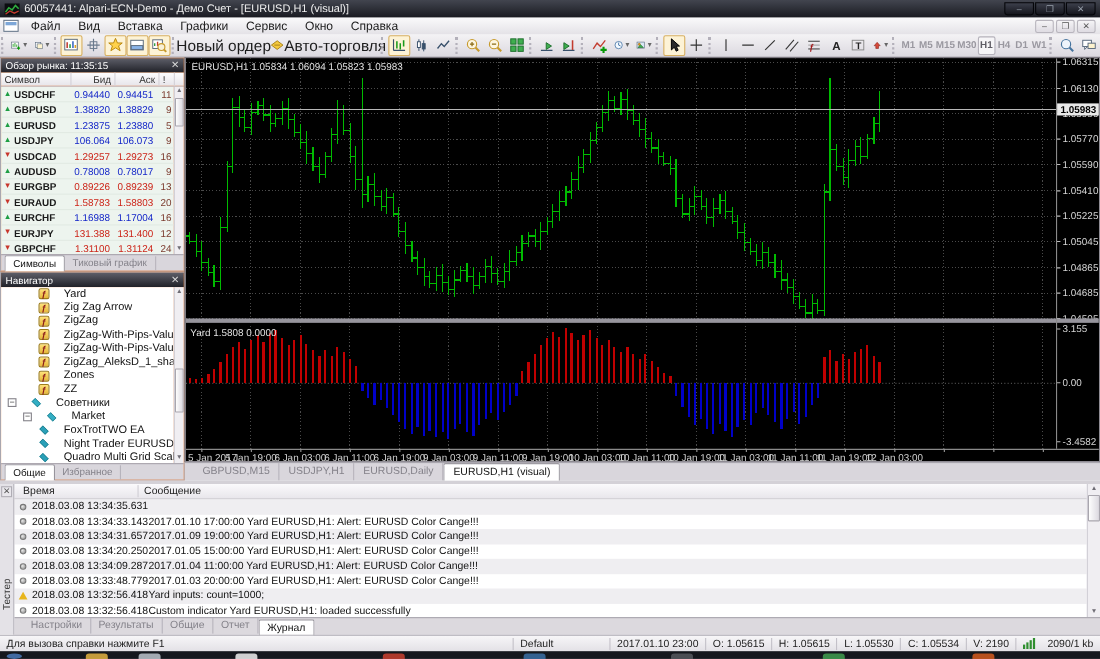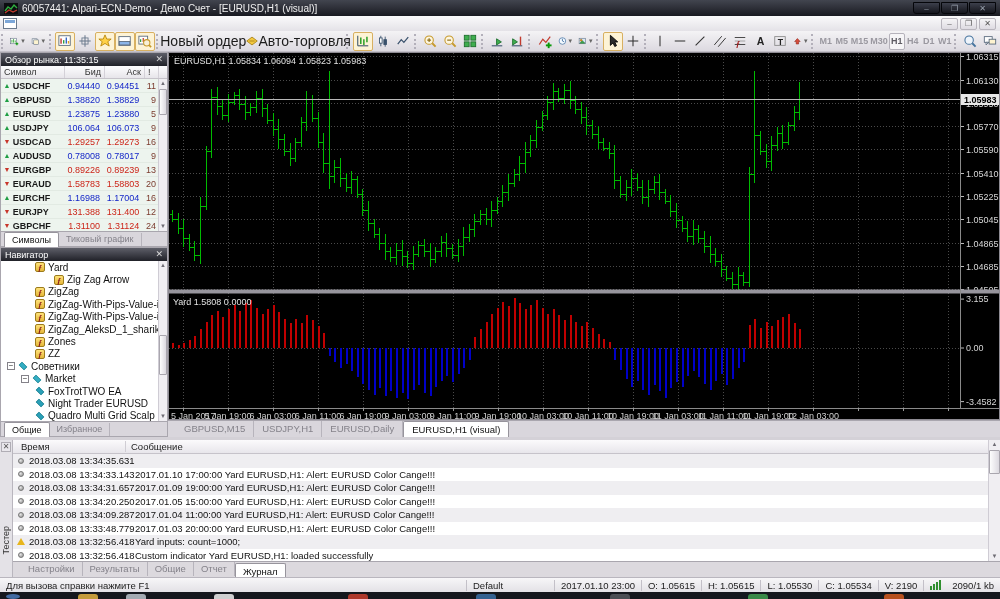--- a/index.html
+++ b/index.html
@@ -56,21 +56,21 @@
 .mw-row .arr{width:12px;text-align:center;font-size:7px}
 .mw-row.up .num{color:#1426c8}.mw-row.down .num{color:#cc2418}
 .arr.up{color:#1d9e43}.arr.down{color:#c8352b}
 
 .vscroll{position:absolute;right:0;width:9px;background:#f0eef2;border-left:1px solid #cfccd4}
 .vthumb{position:absolute;left:0;right:0;background:linear-gradient(90deg,#fdfdfd,#dcd9e0);border:1px solid #a9a6ae;border-radius:1px}
 .varrow{position:absolute;left:0;right:0;height:9px;font-size:6px;color:#6e6c74;text-align:center;line-height:9px}
 
 #navigator{left:0;top:247px;width:168px;height:190px}
 .nav-body{position:absolute;left:0;right:9px;top:13px;bottom:15px;background:#fff;overflow:hidden;font-size:10px}
-.nav-item{height:12.4px;display:flex;align-items:center;gap:3px;white-space:nowrap;color:#111}
+.nav-item{height:12.4px;display:flex;align-items:center;gap:13px;white-space:nowrap;color:#111}
 .mbox{width:8px;height:8px;border:1px solid #848289;background:#fff;font-size:8px;line-height:6px;text-align:center;color:#333;flex:none}
 .ic-f{width:10px;height:10px;border:1px solid #9c7c1c;border-radius:2px;flex:none;
   background:linear-gradient(#ffe27a,#e6b73a);font-size:8px;font-weight:bold;color:#8b1a1a;text-align:center;line-height:9px}
 .ic-f::before{content:"ƒ"}
 .ic-cap{width:10px;height:10px;flex:none;background:#2aa0b8;border:1px solid #15707e;transform:rotate(45deg) scale(.75,.45)}
 .ic-cap.big{background:#33aec4}
 
 #chart-wrap{position:absolute;left:168px;top:52px;width:832px;height:368px;border:1px solid #8e8b93;background:#000}
 #chart-svg{display:block}
 #chart-tabs{position:absolute;left:168px;top:420px;width:832px;height:17px;background:#d9d6dc;
@@ -124,20 +124,29 @@
     <span class="ttl">60057441: Alpari-ECN-Demo - Демо Счет - [EURUSD,H1 (visual)]</span>
     <div class="win-btns">
       <div class="wbtn">–</div>
       <div class="wbtn">❐</div>
       <div class="wbtn">✕</div>
     </div>
   </div>
 
   <div class="menubar">
     <span class="mdi-icn"></span>
+    <div id="menu-items" style="display:flex;height:100%">
+        <div class="menu-item">Файл</div>
+        <div class="menu-item">Вид</div>
+        <div class="menu-item">Вставка</div>
+        <div class="menu-item">Графики</div>
+        <div class="menu-item">Сервис</div>
+        <div class="menu-item">Окно</div>
+        <div class="menu-item">Справка</div>
+      </div>
     <div class="mdi-btns">
       <div class="mbtn">–</div>
       <div class="mbtn">❐</div>
       <div class="mbtn">✕</div>
     </div>
   </div>
 
   <div class="toolbar" id="toolbar">
       <div class="grip"></div>
       <div class="tbtn">
@@ -494,21 +503,21 @@
   <div class="panel" id="navigator">
     <div class="panel-header">
       <span>Навигатор</span>
       <span class="panel-close">✕</span>
     </div>
     <div class="nav-body" id="nav-body">
         <div class="nav-item" style="padding-left: 34px;">
           <span class="ic-f"></span>
           <span>Yard</span>
         </div>
-        <div class="nav-item" style="padding-left: 53px;">
+        <div class="nav-item" style="padding-left: 34px;">
           <span class="ic-f"></span>
           <span>Zig Zag Arrow</span>
         </div>
         <div class="nav-item" style="padding-left: 34px;">
           <span class="ic-f"></span>
           <span>ZigZag</span>
         </div>
         <div class="nav-item" style="padding-left: 34px;">
           <span class="ic-f"></span>
           <span>ZigZag-With-Pips-Value-inc</span>

